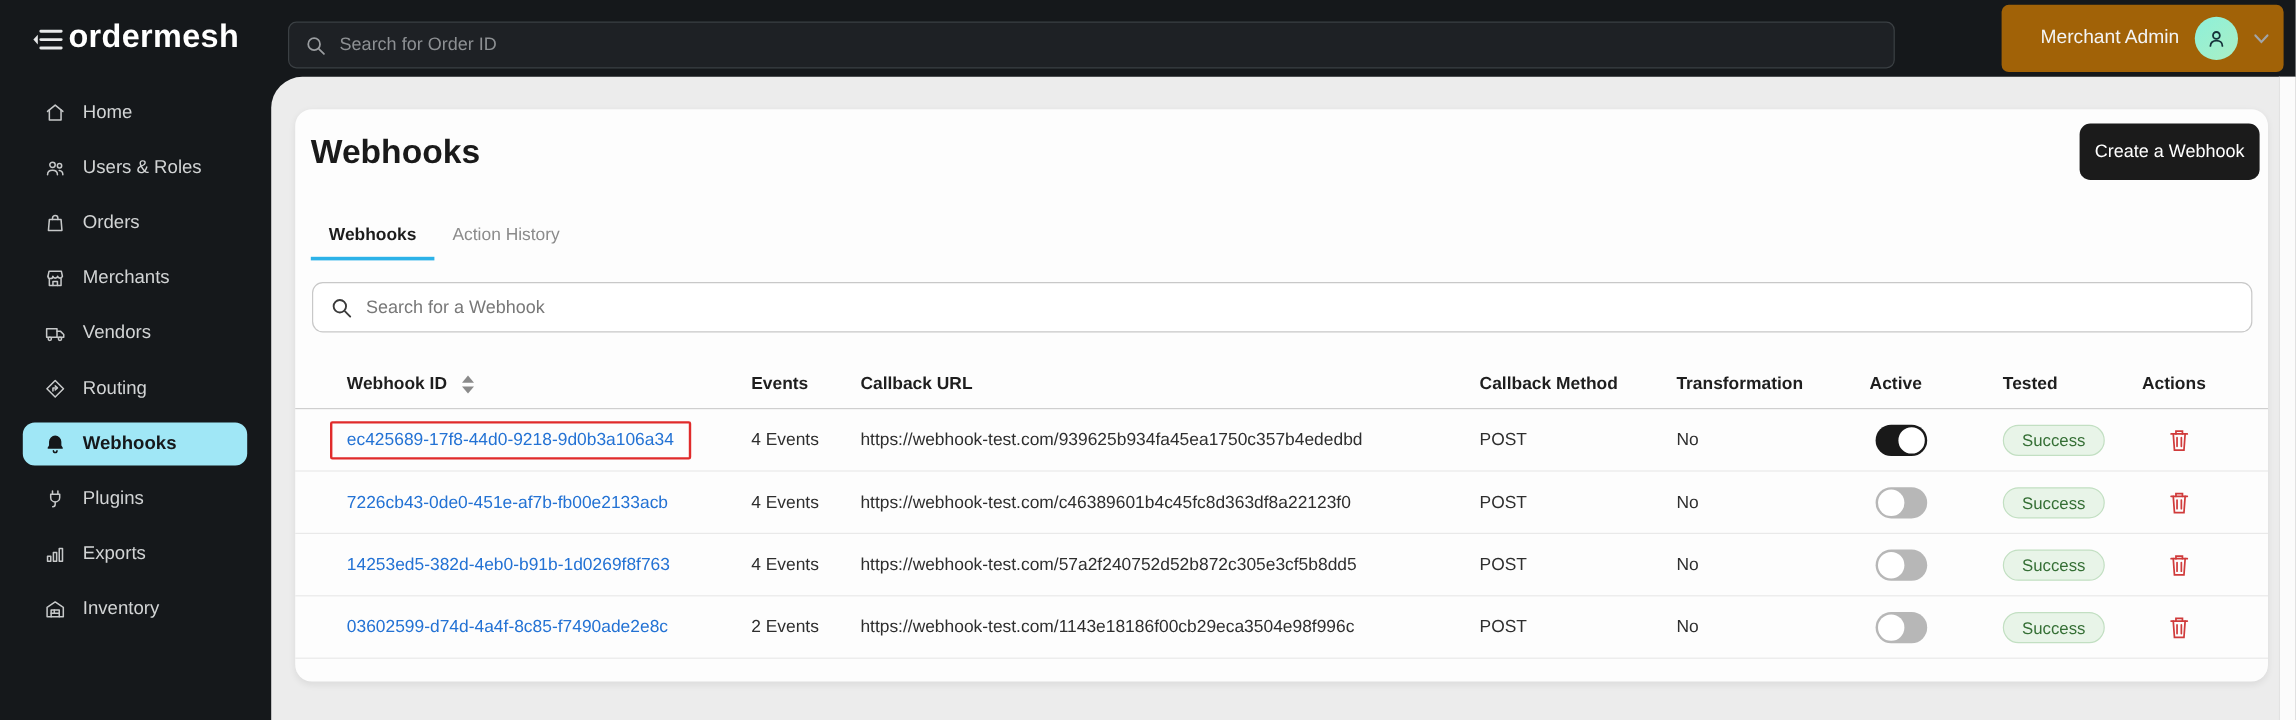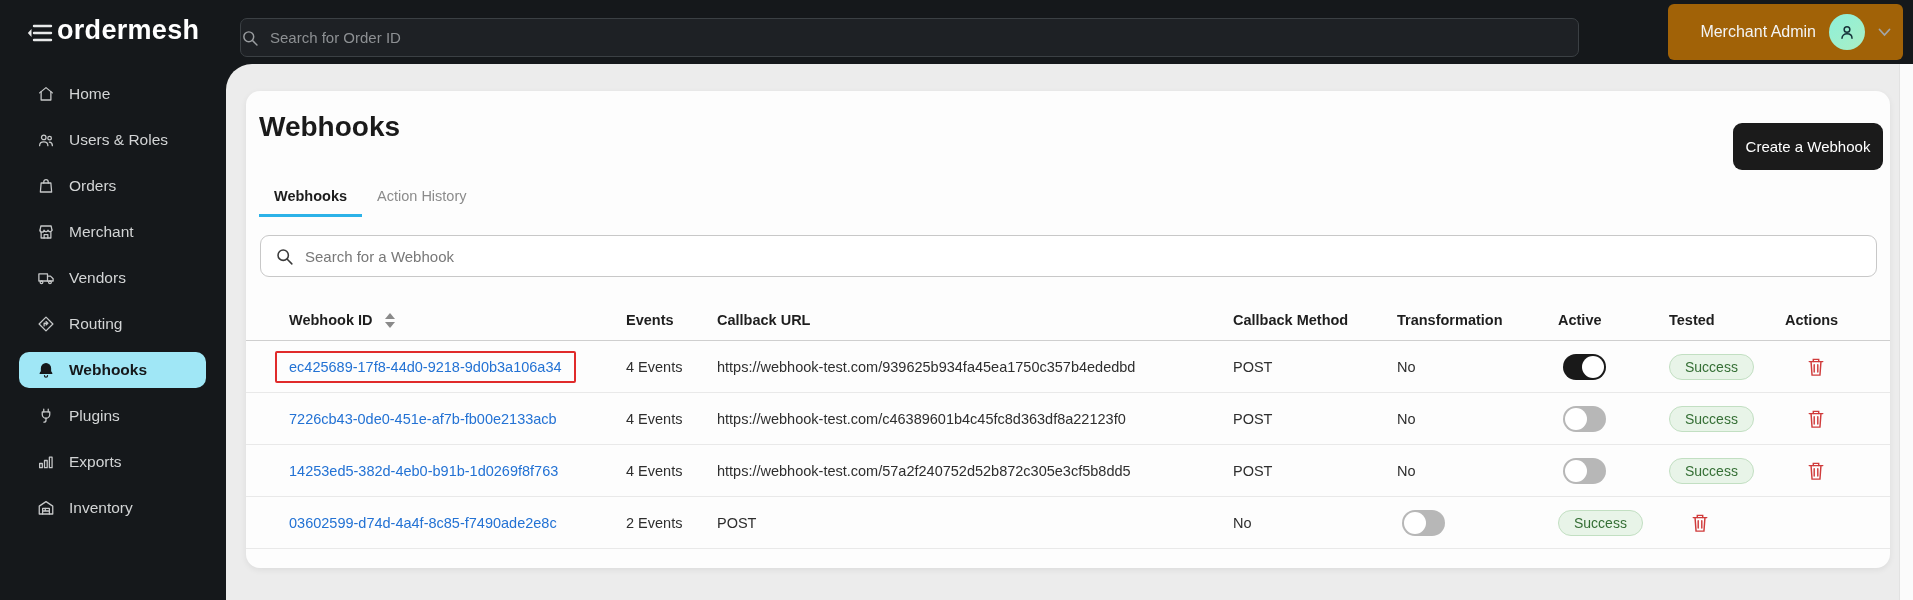--- a/index.html
+++ b/index.html
@@ -8,21 +8,21 @@
     background:#15181b;
     font-family:"Liberation Sans",sans-serif;
     -webkit-font-smoothing:antialiased;
   }
   
   .menu-btn{position:absolute;left:27px;top:23px;width:26px;height:20px;cursor:pointer;color:#e8e9ea;}
   .logo{position:absolute;left:57px;top:15px;font-size:27px;font-weight:700;color:#ffffff;letter-spacing:.3px;}
   .topbar-search{
     position:absolute;left:240px;top:18px;width:1339px;height:39px;box-sizing:border-box;
     background:#1e2125;border:1px solid #3b4044;border-radius:7px;
-    display:flex;align-items:center;gap:11px;padding-left:0;color:#9a9da0;
+    display:flex;align-items:center;gap:11px;padding-left:13px;color:#9a9da0;
   }
   .topbar-search .ph{font-size:15px;color:#8d9093;}
   .user-panel{
     position:absolute;left:1668px;top:4px;width:235px;height:56px;border-radius:6px;
     background:#a16207;display:flex;align-items:center;justify-content:flex-end;gap:13px;padding-right:12px;box-sizing:border-box;
   }
   .user-name{color:#f3f4f5;font-size:16px;}
   .avatar{
     width:36px;height:36px;border-radius:50%;
     background:linear-gradient(140deg,#8df0da,#aaefc4);
@@ -46,21 +46,21 @@
     position:absolute;left:226px;top:64px;width:1687px;height:536px;
     background:#ececec;border-top-left-radius:26px;
   }
   .scroll-strip{position:absolute;right:0;top:64px;width:13px;height:536px;background:#fbfbfb;border-left:1px solid #e2e2e2;}
   .card{
     position:absolute;left:246px;top:91px;width:1644px;height:477px;
     background:#fdfdfd;border-radius:14px;box-shadow:0 2px 6px rgba(0,0,0,.07);
   }
   .page-title{position:absolute;left:13px;top:20px;font-size:28px;font-weight:700;color:#1a1a1a;}
   .create-btn{
-    position:absolute;left:1487px;top:32px;width:150px;height:47px;
+    position:absolute;left:1487px;top:12px;width:150px;height:47px;
     background:var(--button-bg,#1b1b1b);color:#fff;border:none;border-radius:9px;
     font-size:15px;font-family:inherit;cursor:pointer;
   }
   .tabs{position:absolute;left:13px;top:92px;display:flex;}
   .tab{padding:5px 15px 10px 15px;font-size:14.5px;color:#8b8b8b;cursor:pointer;border-bottom:3px solid transparent;}
   .tab.active{color:#1c1c1c;font-weight:700;border-bottom:3px solid var(--accent,#2cb2e8);}
   .wb-search{
     position:absolute;left:14px;top:144px;width:1617px;height:42px;box-sizing:border-box;
     background:#fff;border:1px solid #c8c8c8;border-radius:9px;
     display:flex;align-items:center;gap:11px;padding-left:14px;color:#444;
@@ -160,21 +160,21 @@
   </div>
     <div class="side-item">
     <span class="ic">
         <svg width="18" height="18" viewBox="0 0 24 24" fill="none" stroke="currentColor" stroke-width="1.7" stroke-linecap="round" stroke-linejoin="round">
           <path d="M4 9.5 L5.2 4 H18.8 L20 9.5"></path>
           <path d="M4 9.5 a2.7 2.7 0 0 0 5.4 0 a2.7 2.7 0 0 0 5.3 0 a2.7 2.7 0 0 0 5.3 0"></path>
           <path d="M5.5 12.5 V20 H18.5 V12.5"></path>
           <path d="M9.5 20 V15.5 H14.5 V20"></path>
         </svg>
       </span>
-    <span class="lbl">Merchant</span>
+    <span class="lbl">Merchants</span>
   </div>
     <div class="side-item">
     <span class="ic">
         <svg width="18" height="18" viewBox="0 0 24 24" fill="none" stroke="currentColor" stroke-width="1.7" stroke-linecap="round" stroke-linejoin="round">
           <path d="M2.5 6.5 H14 V16 H2.5 Z"></path>
           <path d="M14 9.5 H18 L21.5 13 V16 H14"></path>
           <circle cx="6" cy="17.8" r="1.8"></circle>
           <circle cx="17.3" cy="17.8" r="1.8"></circle>
         </svg>
       </span>
@@ -356,20 +356,21 @@
           <path d="M7 5 V2.5 H13 V5"></path>
           <path d="M4.5 5 L5.6 20 H14.4 L15.5 5"></path>
           <path d="M8 8.5 V16.5 M12 8.5 V16.5"></path>
         </svg>
       </button>
     </div>
   </div>
         <div class="trow tr">
     <div class="c-id"><a class="idlink" href="#">03602599-d74d-4a4f-8c85-f7490ade2e8c</a></div>
     <div class="c-events">2 Events</div>
+    <div class="c-url">https://webhook-test.com/1143e18186f00cb29eca3504e98f996c</div>
     <div class="c-method">POST</div>
     <div class="c-transf">No</div>
     <div class="c-active">
       <div class="toggle off">
               <div class="knob"></div>
             </div>
     </div>
     <div class="c-tested">
       <span class="badge">Success</span>
     </div>

